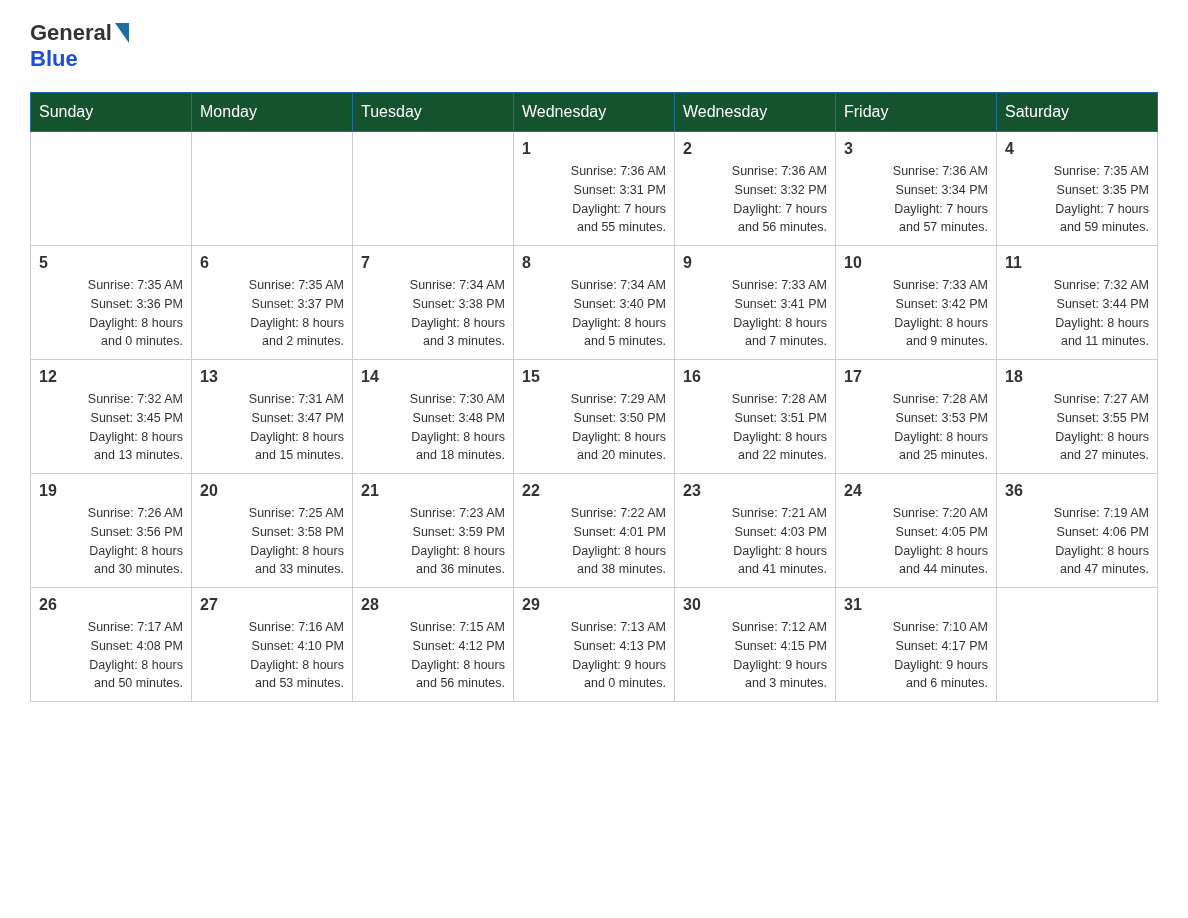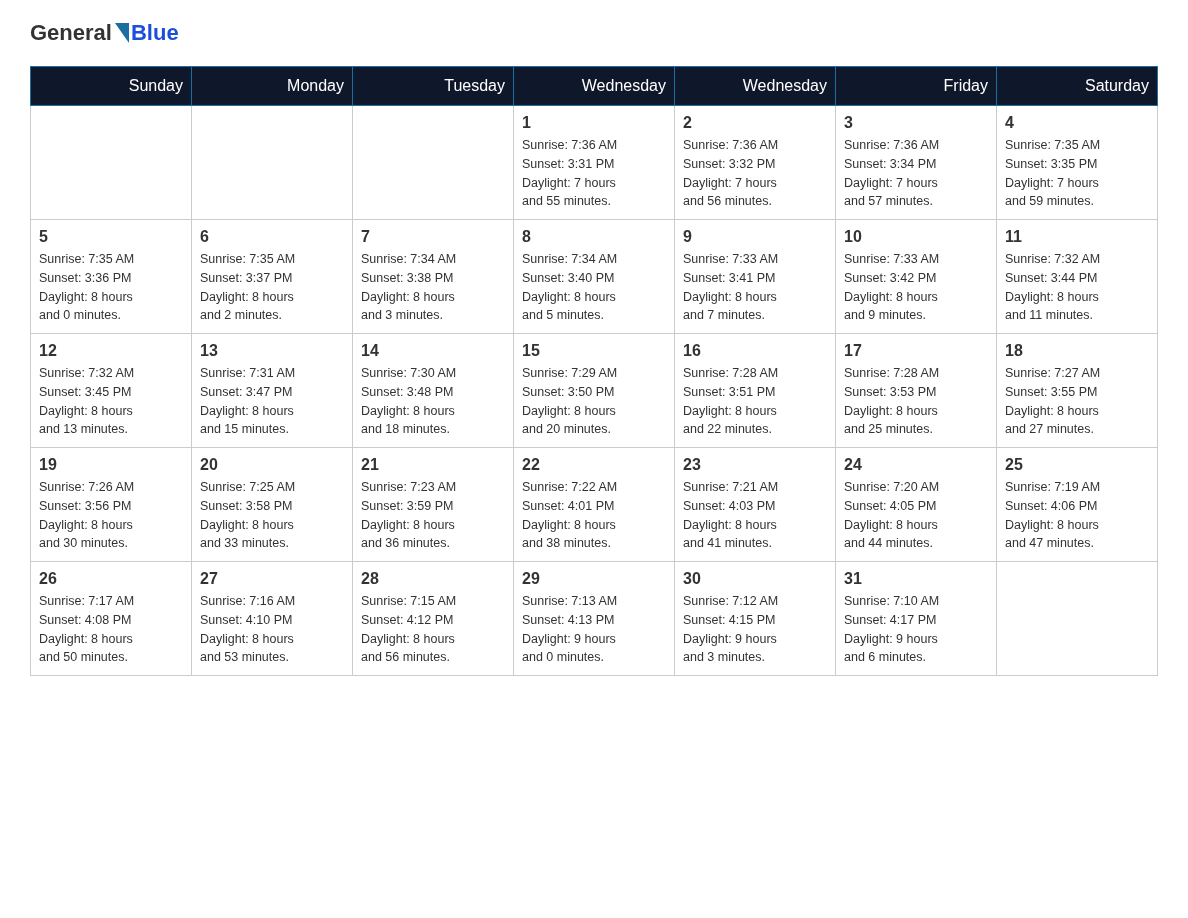--- a/index.html
+++ b/index.html
@@ -11,21 +11,21 @@
       min-height: 918px;
     }
     .header {
       display: flex;
       justify-content: space-between;
       align-items: flex-start;
       margin-bottom: 20px;
     }
     .logo {
       display: flex;
-      flex-direction: row;
+      flex-direction: column;
       align-items: flex-start;
     }
     .logo-top {
       display: flex;
       align-items: center;
       font-size: 22px;
       font-weight: bold;
       color: #333;
     }
     .logo-general { color: #333; }
@@ -56,46 +56,47 @@
       font-size: 20px;
       color: #555;
       margin-top: 4px;
     }
     .calendar-table {
       width: 100%;
       border-collapse: collapse;
       table-layout: fixed;
     }
     .calendar-table th {
-      background-color: #0f172a;
+      background-color: #14532d;
       color: #fff;
       padding: 10px 8px;
       font-size: 16px;
       font-weight: normal;
-      text-align: right;
+      text-align: left;
       border: 1px solid #1a6ea0;
     }
     .calendar-table td {
       vertical-align: top;
       padding: 8px;
       border: 1px solid #ccc;
       font-size: 13px;
       color: #333;
       height: 110px;
     }
     .day-number {
       font-size: 16px;
       font-weight: bold;
       display: block;
       margin-bottom: 4px;
     }
     .day-info {
       font-size: 12.5px;
       line-height: 1.5;
       color: #333;
+      text-align: right;
     }
     .empty-cell {
       background: #fff;
     }
     tr:nth-child(even) td {
       background: #fff;
     }
   </style>
 </head>
 <body>
@@ -223,21 +224,21 @@
         </td>
         <td>
           <span class="day-number">23</span>
           <div class="day-info">Sunrise: 7:21 AM<br>Sunset: 4:03 PM<br>Daylight: 8 hours<br>and 41 minutes.</div>
         </td>
         <td>
           <span class="day-number">24</span>
           <div class="day-info">Sunrise: 7:20 AM<br>Sunset: 4:05 PM<br>Daylight: 8 hours<br>and 44 minutes.</div>
         </td>
         <td>
-          <span class="day-number">25</span>
+          <span class="day-number">36</span>
           <div class="day-info">Sunrise: 7:19 AM<br>Sunset: 4:06 PM<br>Daylight: 8 hours<br>and 47 minutes.</div>
         </td>
       </tr>
       <tr>
         <td>
           <span class="day-number">26</span>
           <div class="day-info">Sunrise: 7:17 AM<br>Sunset: 4:08 PM<br>Daylight: 8 hours<br>and 50 minutes.</div>
         </td>
         <td>
           <span class="day-number">27</span>

